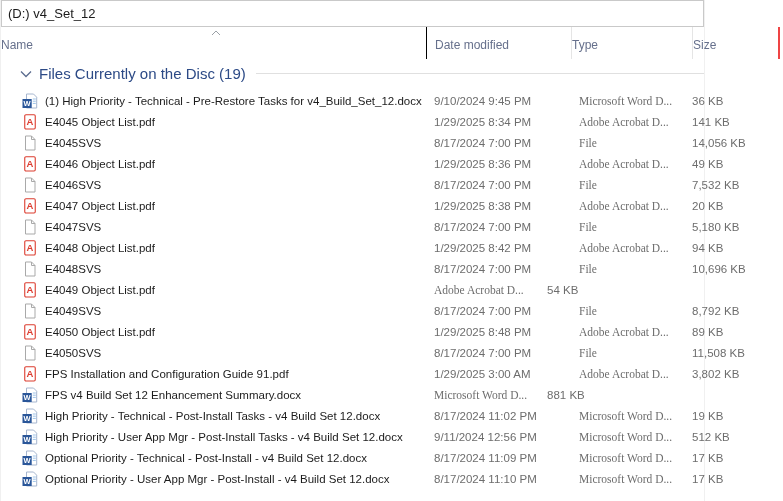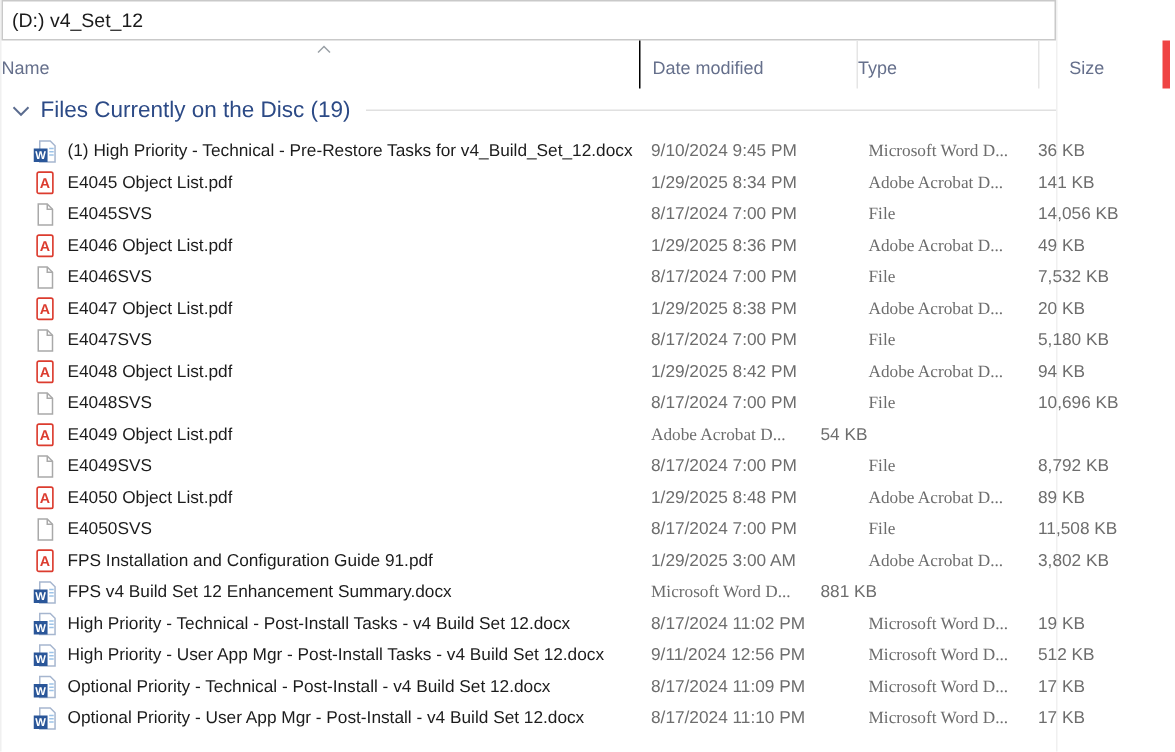--- a/index.html
+++ b/index.html
@@ -25,26 +25,26 @@
   
   .header {
     position: relative;
     display: flex; height: 32px;
     font-size: 12px; color: #66708c;
   }
   .hcol { display: flex; align-items: flex-end; padding-bottom: 7px; height: 100%; }
   .hcol-name { flex: 0 0 425px; }
   .hcol-date { flex: 0 0 145px; padding-left: 8px; border-left: 1px solid #000000; }
   .hcol-type { flex: 0 0 121px; padding-left: 0; border-left: 1px solid #e5e5e5; }
-  .hcol-size { flex: 0 0 88px;  padding-right: 19px; justify-content: center;
-               border-left: 1px solid #e5e5e5; border-right: 5px solid #ef4444; }
+  .hcol-size { flex: 0 0 88px;  padding-right: 19px; justify-content: flex-start;
+               border-left: 1px solid #e5e5e5; border-right: 2px solid #ef4444; }
   .sort-chevron { position: absolute; left: 210px; top: 3px; line-height: 0; }
   
   .group-header {
-    height: 28px; display: flex; align-items: center; padding-left: 7px;
+    height: 28px; display: flex; align-items: center; padding-left: 19px;
   }
   .gchev { line-height: 0; margin-top: 2px; cursor: default; }
   .glabel { margin-left: 7px; font-size: 15px; color: #2c4a86; white-space: nowrap; }
   .gline { flex: 1; height: 1px; background: #e0e0e0; margin-left: 10px; }
   
   .file-list { padding-top: 3px; }
   .row {
     display: flex; height: 21px; align-items: center;
     font-size: 11.5px; color: #6d6d6d;
   }

